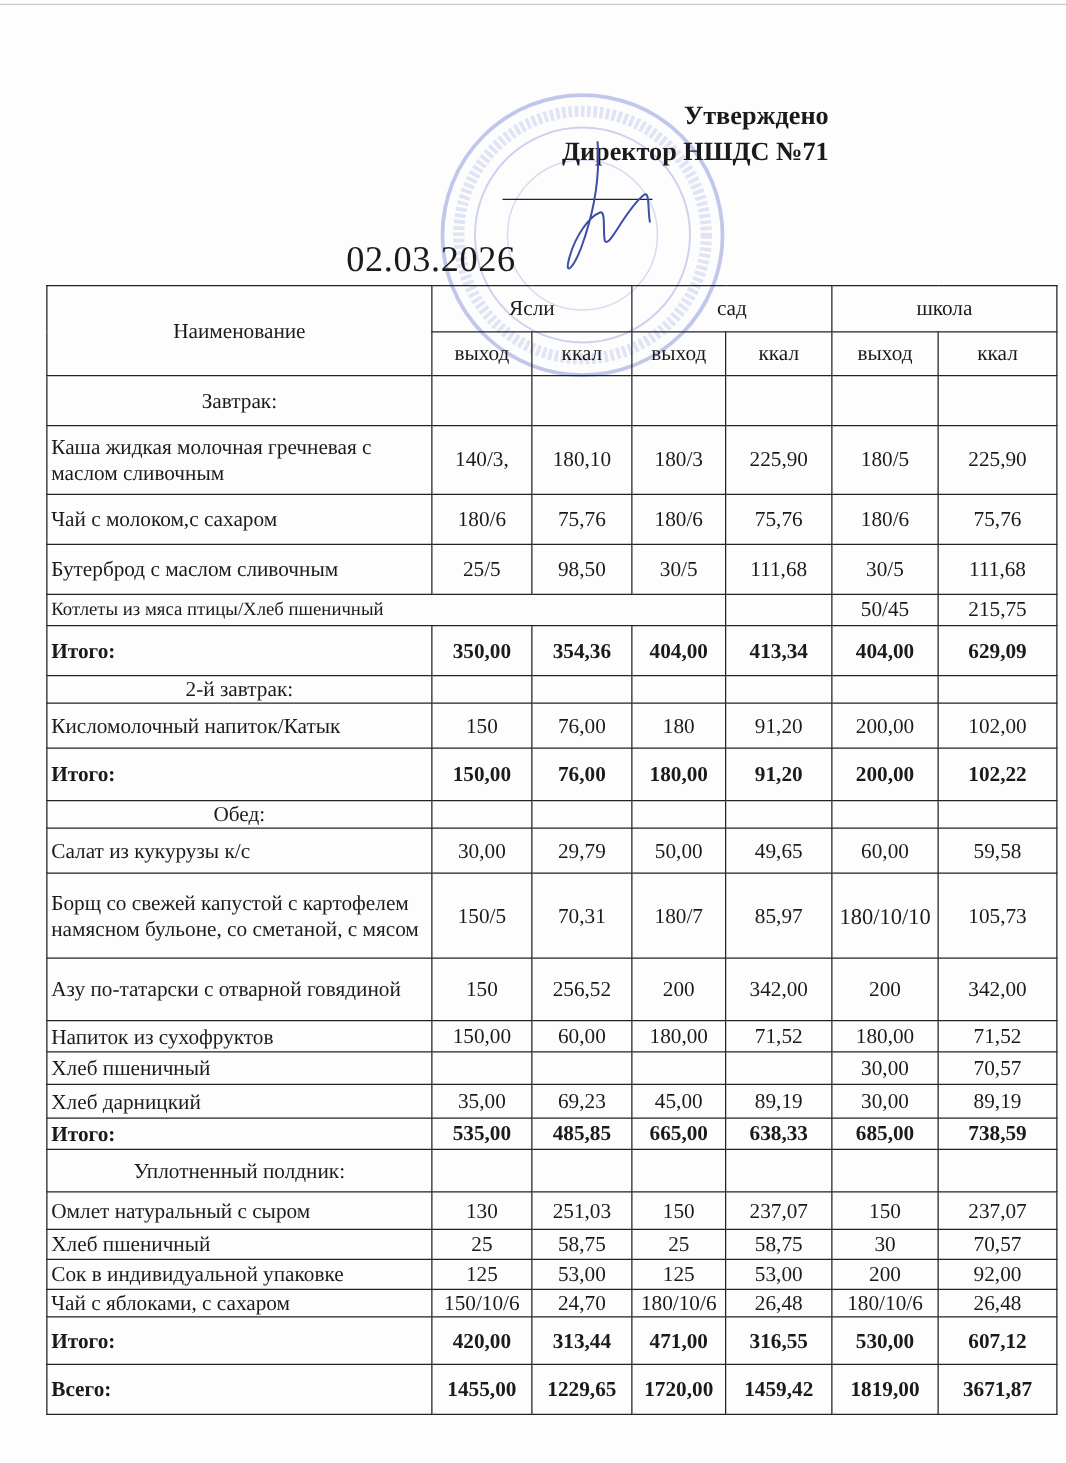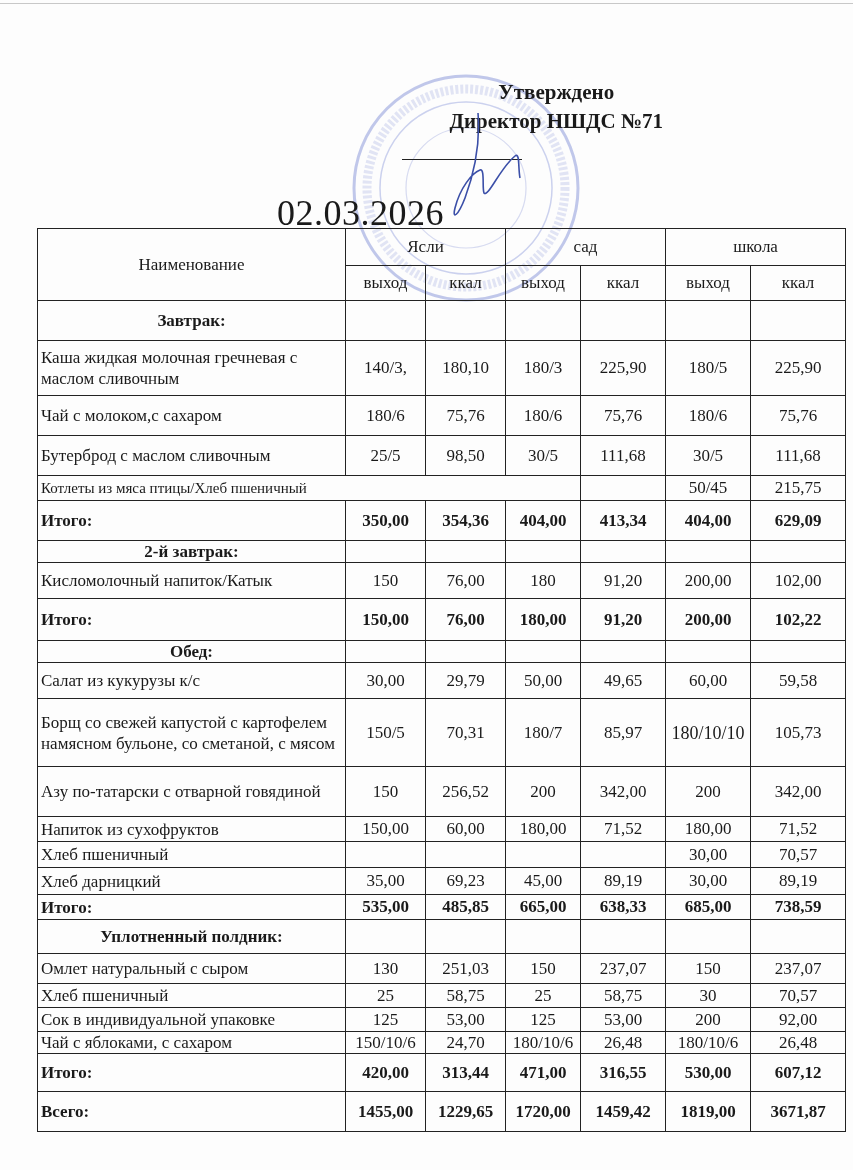--- a/index.html
+++ b/index.html
@@ -1,35 +1,35 @@
 <!DOCTYPE html>
 <html><head>
 <meta charset="utf-8">
 <style>
   html, body { margin: 0; padding: 0; }
   body {
     width: 853px; height: 1170px; background: #fdfdfd; position: relative; overflow: hidden;
     font-family: "Liberation Serif", "DejaVu Serif", serif; color: #1a1a1a;
   }
   .top-rule { position: absolute; left: 0; top: 3px; width: 853px; height: 1px; background: #c8c8c8; }
-  .approval { position: absolute; right: 190px; top: 78px; text-align: center; font-weight: bold; font-size: 21px; line-height: 29px; margin-left: 44px; }
+  .approval { position: absolute; right: 190px; top: 78px; text-align: right; font-weight: bold; font-size: 21px; line-height: 29px; margin-left: 44px; }
   .approval div { white-space: nowrap; }
   .sign-line { position: absolute; left: 402px; top: 159px; width: 120px; height: 1px; background: #222; }
-  .date { position: absolute; left: 277px; top: 192px; font-size: 36px; letter-spacing: 0.5px; }
+  .date { position: absolute; left: 277px; top: 192px; font-size: 29px; letter-spacing: 0.5px; }
   .stamp { position: absolute; left: 350px; top: 72px; width: 232px; height: 232px; pointer-events: none; }
   .signature { position: absolute; left: 440px; top: 108px; width: 100px; height: 120px; pointer-events: none; }
 
   table.menu {
     position: absolute; left: 37px; top: 228px; border-collapse: collapse; table-layout: fixed;
     width: 808px; font-size: 17px;
   }
   table.menu td { border: 1.5px solid #222; padding: 0 3px; vertical-align: middle; overflow: hidden; }
   td.num { text-align: center; white-space: nowrap; }
   td.name { text-align: left; line-height: 21px; }
-  td.section { text-align: center; font-weight: bold; }
+  td.section { text-align: center; font-weight: normal; }
   td.head { text-align: center; }
   tr.total td { font-weight: bold; }
   td.small { font-size: 18px; }
   td.wrap { white-space: normal; line-height: 20px; }
 </style>
 </head>
 <body>
 
 <div class="top-rule"></div>
 

